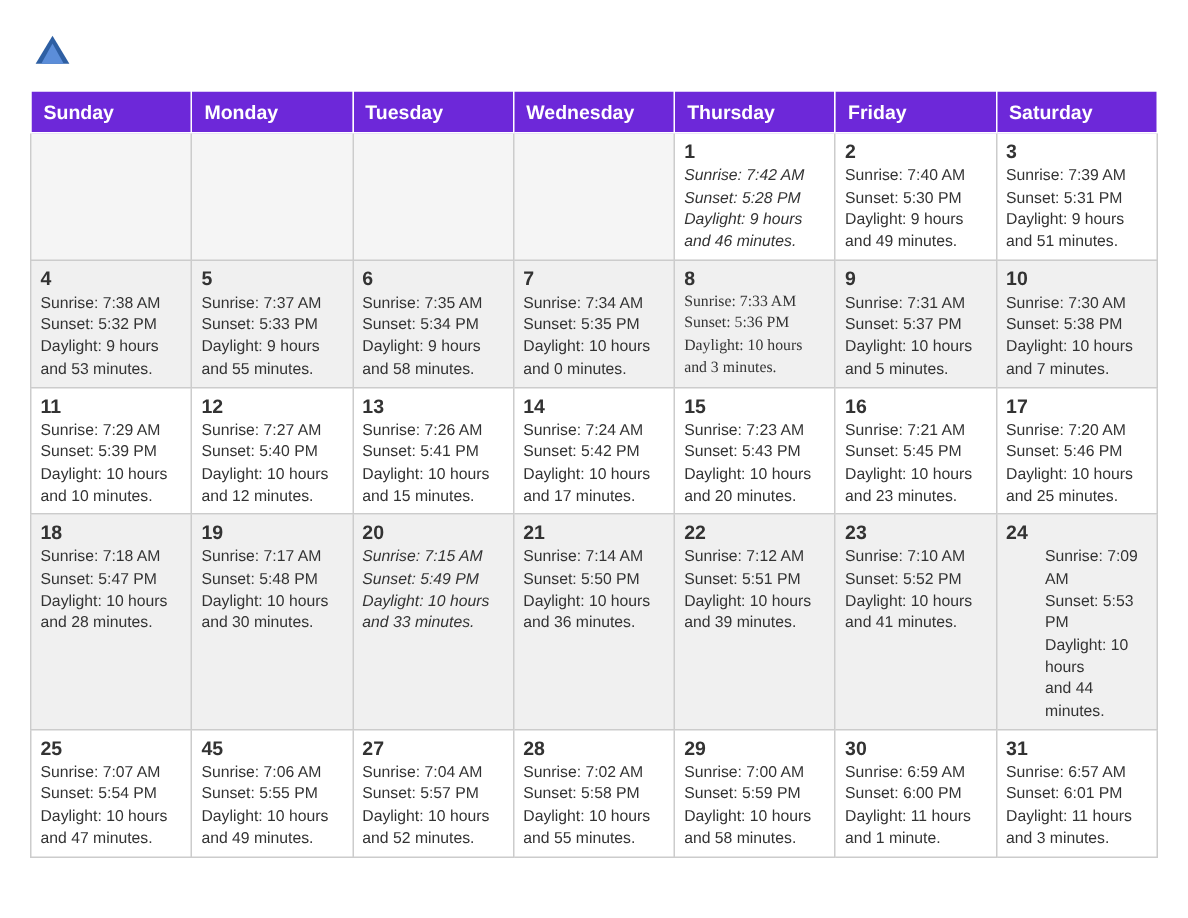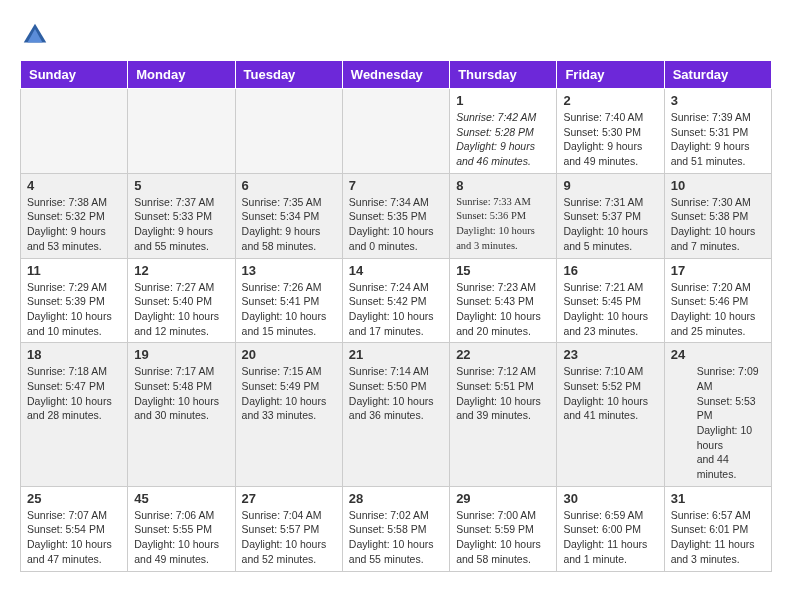--- a/index.html
+++ b/index.html
@@ -273,21 +273,21 @@
         </td>
         <td>
           <span class="day-number">19</span>
           <div class="day-info" style="white-space: pre-line;">Sunrise: 7:17 AM
 Sunset: 5:48 PM
 Daylight: 10 hours
 and 30 minutes.</div>
         </td>
         <td>
           <span class="day-number">20</span>
-          <div class="day-info" style="white-space: pre-line;">Sunrise: 7:15 AM
+          <div class="day-info" style="white-space: pre-line; font-style: italic;">Sunrise: 7:15 AM
 Sunset: 5:49 PM
 Daylight: 10 hours
 and 33 minutes.</div>
         </td>
         <td>
           <span class="day-number">21</span>
           <div class="day-info" style="white-space: pre-line;">Sunrise: 7:14 AM
 Sunset: 5:50 PM
 Daylight: 10 hours
 and 36 minutes.</div>

